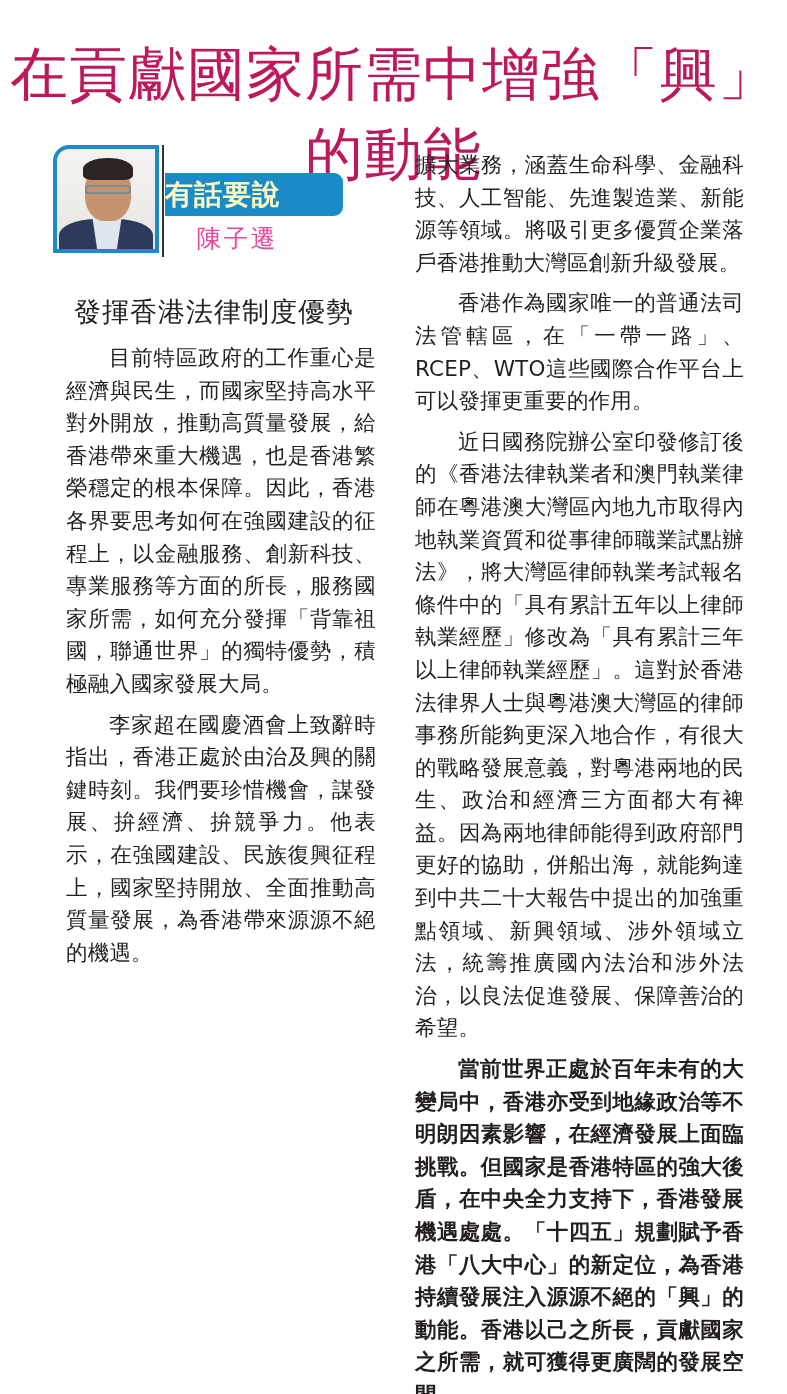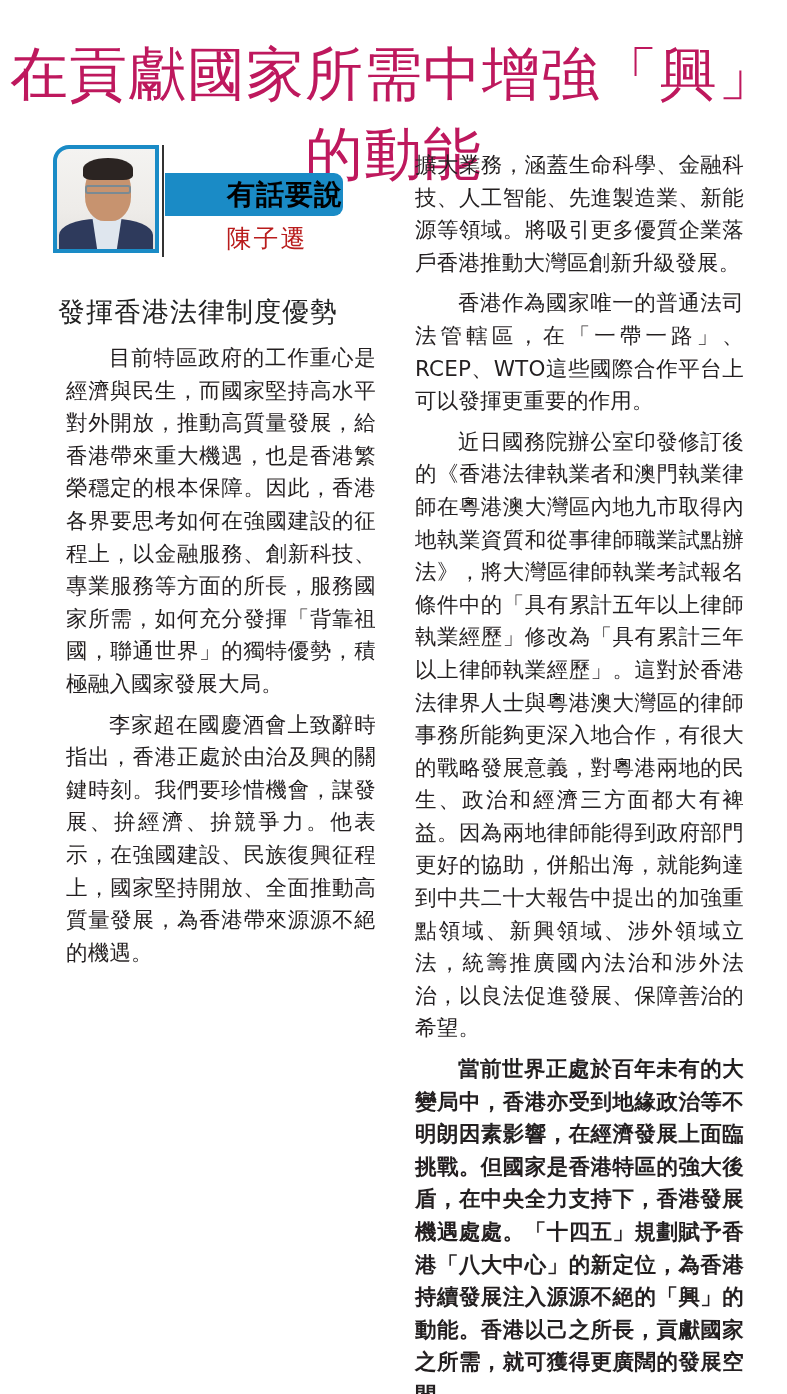--- a/index.html
+++ b/index.html
@@ -16,32 +16,32 @@
   .avatar-hair { position: absolute; left: 26px; top: 9px; width: 50px; height: 22px;
                  border-radius: 50% 50% 20% 20%; background: #2b2422; }
   .avatar-glasses { position: absolute; left: 28px; top: 36px; width: 46px; height: 9px;
                     border: 2px solid #7a8a93; border-radius: 3px; box-sizing: border-box; }
   .avatar-body { position: absolute; left: 2px; top: 70px; width: 94px; height: 40px;
                  border-radius: 40% 40% 0 0; background: #2e3a5c; }
   .avatar-shirt { position: absolute; left: 35px; top: 66px; width: 30px; height: 40px;
                   background: #dfe6ee; clip-path: polygon(0 0,100% 0,80% 100%,20% 100%); }
   .divider-line { position: absolute; left: 162px; top: 145px; width: 2px; height: 112px; background: #333; }
   .column-label { position: absolute; left: 165px; top: 173px; width: 178px; height: 43px;
-                  background: #1a8bc6; border-radius: 0 9px 9px 0; color: #000000;
-                  font-size: 28px; font-weight: bold; text-align: right; line-height: 43px; letter-spacing: 1px; }
-  .author-name { position: absolute; left: 178px; top: 222px; width: 178px; text-align: center;
-                 font-size: 25px; line-height: 34px; color: #b91c1c; letter-spacing: 2px; }
+                  background: #1a8bc6; border-radius: 0 9px 9px 0; color: #fef9c3;
+                  font-size: 28px; font-weight: bold; text-align: left; line-height: 43px; letter-spacing: 1px; }
+  .author-name { position: absolute; left: 148px; top: 222px; width: 178px; text-align: center;
+                 font-size: 25px; line-height: 34px; color: #ec4899; letter-spacing: 2px; }
   .col { position: absolute; font-size: 21.5px; line-height: 32.6px; text-align: justify;
          letter-spacing: 0.2px; color: #231f20; }
   .col-left { left: 58px; top: 284px; width: 326px; }
   .col-right { left: 407px; top: 141px; width: 345px; }
   .col p { margin: 8px; text-indent: 2em; }
   .col p.noindent { text-indent: 0; }
   .col p.bold { font-weight: bold; }
-  .section-heading { margin: 8px 0 10px 0; font-size: 27px; line-height: 40px;
+  .section-heading { margin: 8px 0 10px 16px; font-size: 27px; line-height: 40px;
                      font-family: "DejaVu Serif", "Liberation Serif", serif; letter-spacing: 1px; color: #222; }
 </style>
 </head>
 <body>
 
 <div class="title">在貢獻國家所需中增強「興」的動能</div>
 
 <div class="photo-frame">
   <div class="avatar-body"></div>
   <div class="avatar-shirt"></div>

